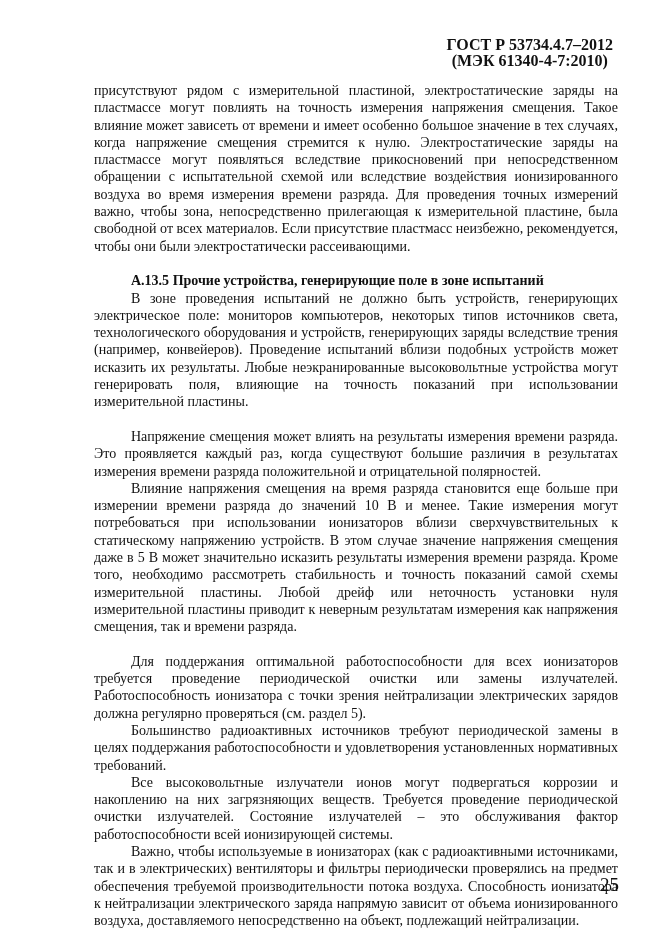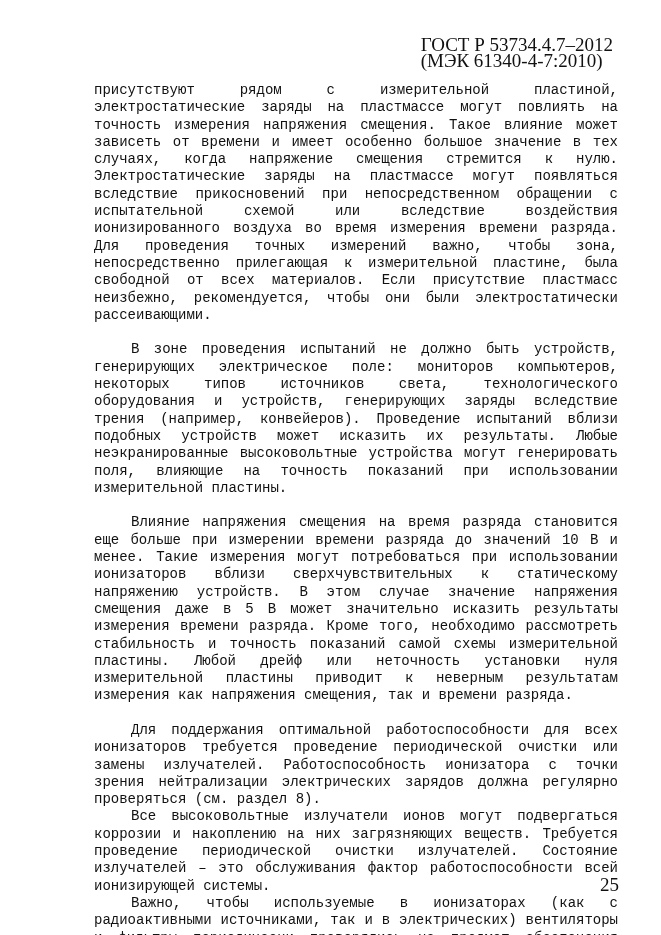--- a/index.html
+++ b/index.html
@@ -12,39 +12,38 @@
       height: 935px;
       position: relative;
       overflow: hidden;
       font-family: "Liberation Serif", "DejaVu Serif", serif;
       color: #111111;
     }
     .page-header {
       position: absolute;
       top: 37px;
       right: 48px;
-      text-align: left;
-      font-weight: normal;
-      font-size: 19px;
+      text-align: center;
+      font-weight: bold;
+      font-size: 16px;
       line-height: 16px;
     }
     .page-header div { white-space: nowrap; }
     .content {
       position: absolute;
       left: 94px;
       top: 82px;
       width: 524px;
       font-size: 14px;
       line-height: 17.3px;
     }
     .p {
       margin: 0;
       text-align: justify;
       text-indent: 37px;
-      font-family: Liberation Mono, monospace;
     }
     .p.noindent { text-indent: 0; }
     .h {
       margin: 0;
       padding-left: 37px;
       font-weight: bold;
       font-size: 14px;
     }
     .gap { height: 17.3px; }
     .h .num { display: inline-block; }
@@ -63,31 +62,37 @@
   <div>ГОСТ Р 53734.4.7–2012</div>
   <div>(МЭК 61340-4-7:2010)</div>
 </div>
 
 <div class="content">
   <p class="p noindent">присутствуют рядом с измерительной пластиной, электростатические заряды на пластмассе могут повлиять на точность измерения напряжения смещения. Такое влияние может зависеть от времени и имеет особенно большое значение в тех случаях, когда напряжение смещения стремится к нулю. Электростатические заряды на пластмассе могут появляться вследствие прикосновений при непосредственном обращении с испытательной схемой или вследствие воздействия ионизированного воздуха во время измерения времени разряда. Для проведения точных измерений важно, чтобы зона, непосредственно прилегающая к измерительной пластине, была свободной от всех материалов. Если присутствие пластмасс неизбежно, рекомендуется, чтобы они были электростатически рассеивающими.</p>
 
   <div class="gap"></div>
 
   <section>
+    <h3 class="h">
+      <span class="num">А.13.5</span>
+      <span>Прочие устройства, генерирующие поле в зоне испытаний</span>
+    </h3>
     <p class="p">В зоне проведения испытаний не должно быть устройств, генерирующих электрическое поле: мониторов компьютеров, некоторых типов источников света, технологического оборудования и устройств, генерирующих заряды вследствие трения (например, конвейеров). Проведение испытаний вблизи подобных устройств может исказить их результаты. Любые неэкранированные высоковольтные устройства могут генерировать поля, влияющие на точность показаний при использовании измерительной пластины.</p>
   </section>
 
   <div class="gap"></div>
 
   <section>
+    <p class="p">Напряжение смещения может влиять на результаты измерения времени разряда. Это проявляется каждый раз, когда существуют большие различия в результатах измерения времени разряда положительной и отрицательной полярностей.</p>
     <p class="p">Влияние напряжения смещения на время разряда становится еще больше при измерении времени разряда до значений 10 В и менее. Такие измерения могут потребоваться при использовании ионизаторов вблизи сверхчувствительных к статическому напряжению устройств. В этом случае значение напряжения смещения даже в 5 В может значительно исказить результаты измерения времени разряда. Кроме того, необходимо рассмотреть стабильность и точность показаний самой схемы измерительной пластины. Любой дрейф или неточность установки нуля измерительной пластины приводит к неверным результатам измерения как напряжения смещения, так и времени разряда.</p>
   </section>
 
   <div class="gap"></div>
 
   <section>
-    <p class="p">Для поддержания оптимальной работоспособности для всех ионизаторов требуется проведение периодической очистки или замены излучателей. Работоспособность ионизатора с точки зрения нейтрализации электрических зарядов должна регулярно проверяться (см. раздел 8).</p>
+    <p class="p">Для поддержания оптимальной работоспособности для всех ионизаторов требуется проведение периодической очистки или замены излучателей. Работоспособность ионизатора с точки зрения нейтрализации электрических зарядов должна регулярно проверяться (см. раздел 5).</p>
+    <p class="p">Большинство радиоактивных источников требуют периодической замены в целях поддержания работоспособности и удовлетворения установленных нормативных требований.</p>
     <p class="p">Все высоковольтные излучатели ионов могут подвергаться коррозии и накоплению на них загрязняющих веществ. Требуется проведение периодической очистки излучателей. Состояние излучателей – это обслуживания фактор работоспособности всей ионизирующей системы.</p>
     <p class="p">Важно, чтобы используемые в ионизаторах (как с радиоактивными источниками, так и в электрических) вентиляторы и фильтры периодически проверялись на предмет обеспечения требуемой производительности потока воздуха. Способность ионизатора к нейтрализации электрического заряда напрямую зависит от объема ионизированного воздуха, доставляемого непосредственно на объект, подлежащий нейтрализации.</p>
   </section>
 </div>
 
 <div class="page-number">25</div>
 
 </body></html>

